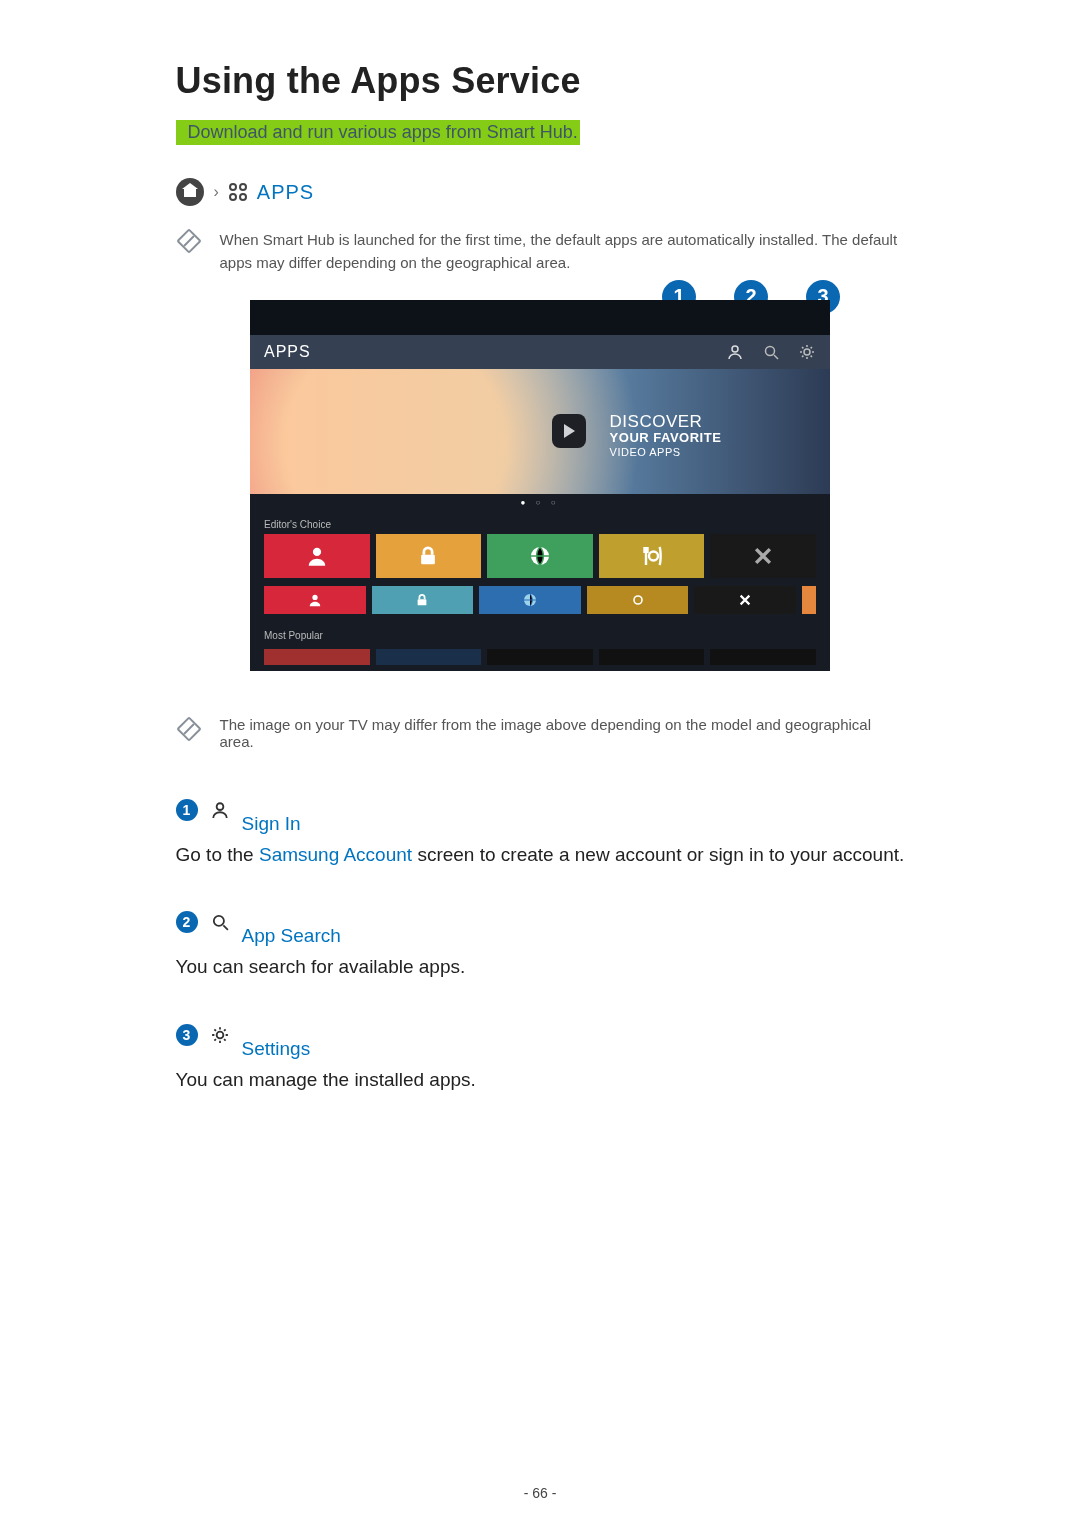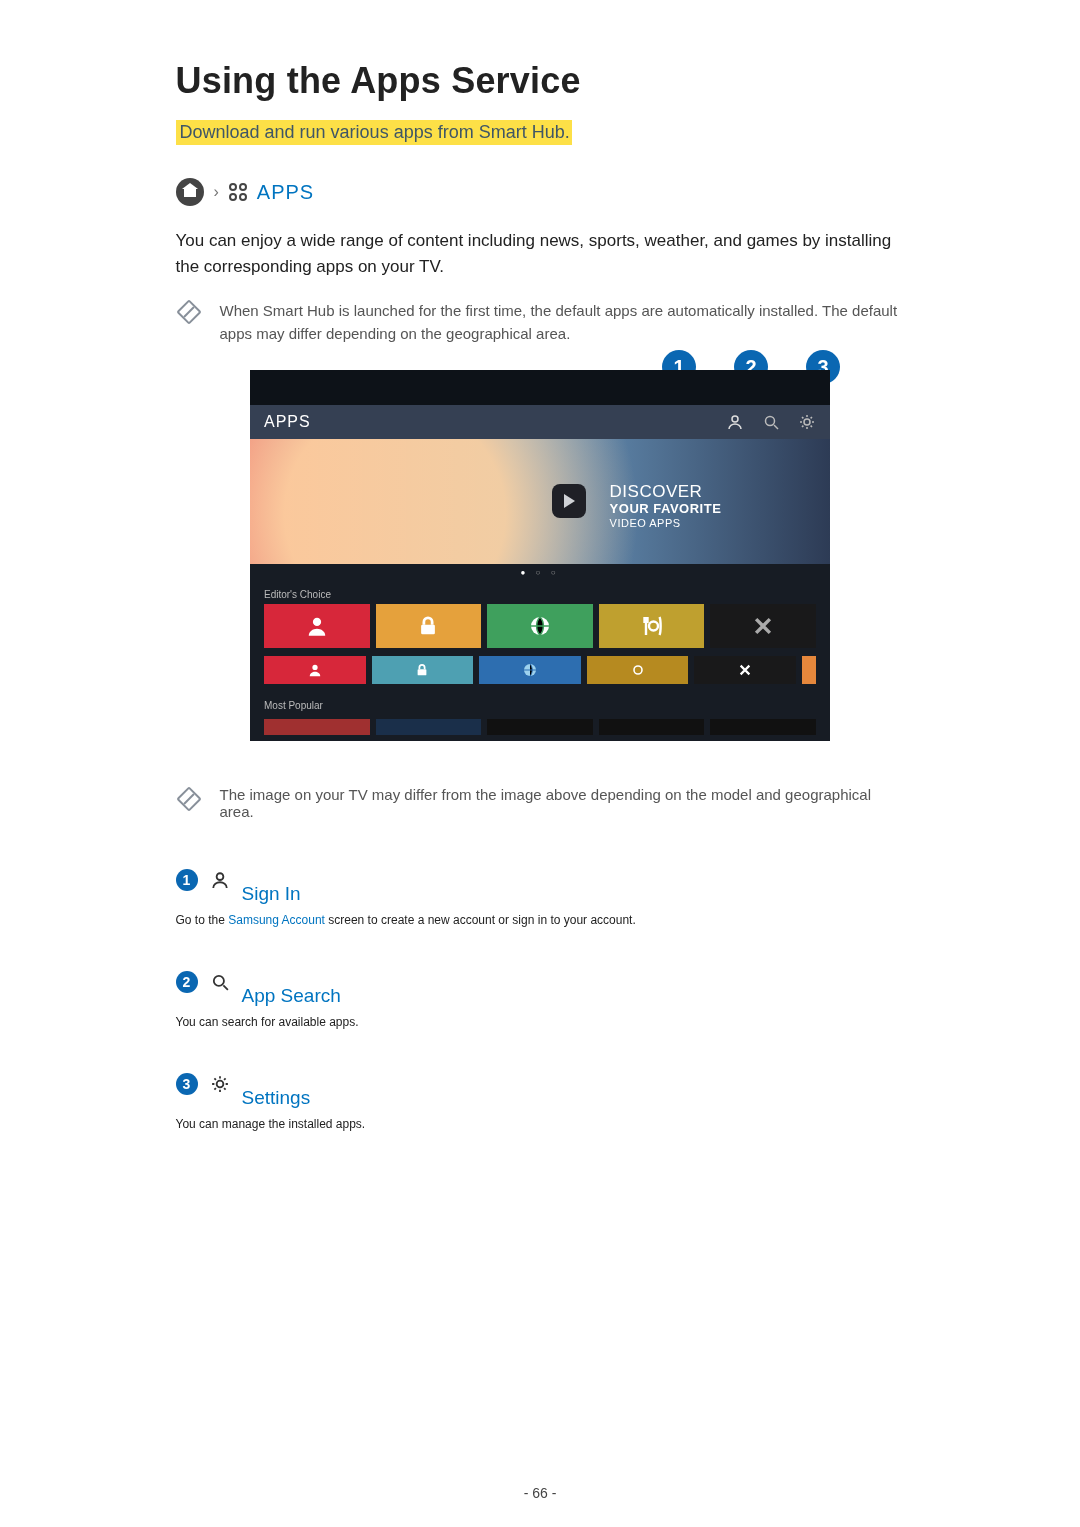--- a/index.html
+++ b/index.html
@@ -16,23 +16,23 @@
     box-sizing: border-box;
     position: relative;
   }
   h1.title {
     font-size: 36px;
     font-weight: 600;
     margin: 0 0 18px 0;
     letter-spacing: 0.2px;
   }
   .subtitle {
-    background: #fde047;
+    background: #84cc16;
     color: #3f5666;
-    padding: 2px 2px 2px 4px;
+    padding: 2px 2px 2px 12px;
     font-size: 18px;
     display: inline-block;
     margin-bottom: 25px;
   }
   .breadcrumb {
     display: flex;
     align-items: center;
     gap: 10px;
     margin: 8px 0 22px 0;
     font-size: 20px;
@@ -269,21 +269,21 @@
   }
   .feat-icon {
     color:#333;
     display:inline-flex;
     align-items:center;
     justify-content:center;
     width:20px; height:20px;
   }
   .feat-label { color:#0074c0; font-weight: 500; margin-top: 28px; }
   .feat-desc {
-    font-size: 12px;
+    font-size: 19px;
     line-height: 1.5;
     margin: 2px 0 28px 0;
   }
   .link { color:#0074c0; }
   .pagenum {
     position: absolute;
     bottom: 26px;
     left: 0; right: 0;
     text-align: center;
     font-size: 14px;
@@ -304,21 +304,20 @@
     <span class="bc-sep">›</span>
     <span class="bc-apps-icon">
       <span></span>
         <span></span>
         <span></span>
         <span></span>
     </span>
     <span class="bc-apps-label">APPS</span>
   </div>
 
-  <p class="body">You can enjoy a wide range of content including news, sports, weather, and games by installing the corresponding apps on your TV.</p>
 
   <ul class="notes">
     <li>
       <span class="pencil"></span>
       <span>When Smart Hub is launched for the first time, the default apps are automatically installed. The default apps may differ depending on the geographical area.</span>
     </li>
   </ul>
 
   <div class="shot-wrap">
     <div class="callouts">

